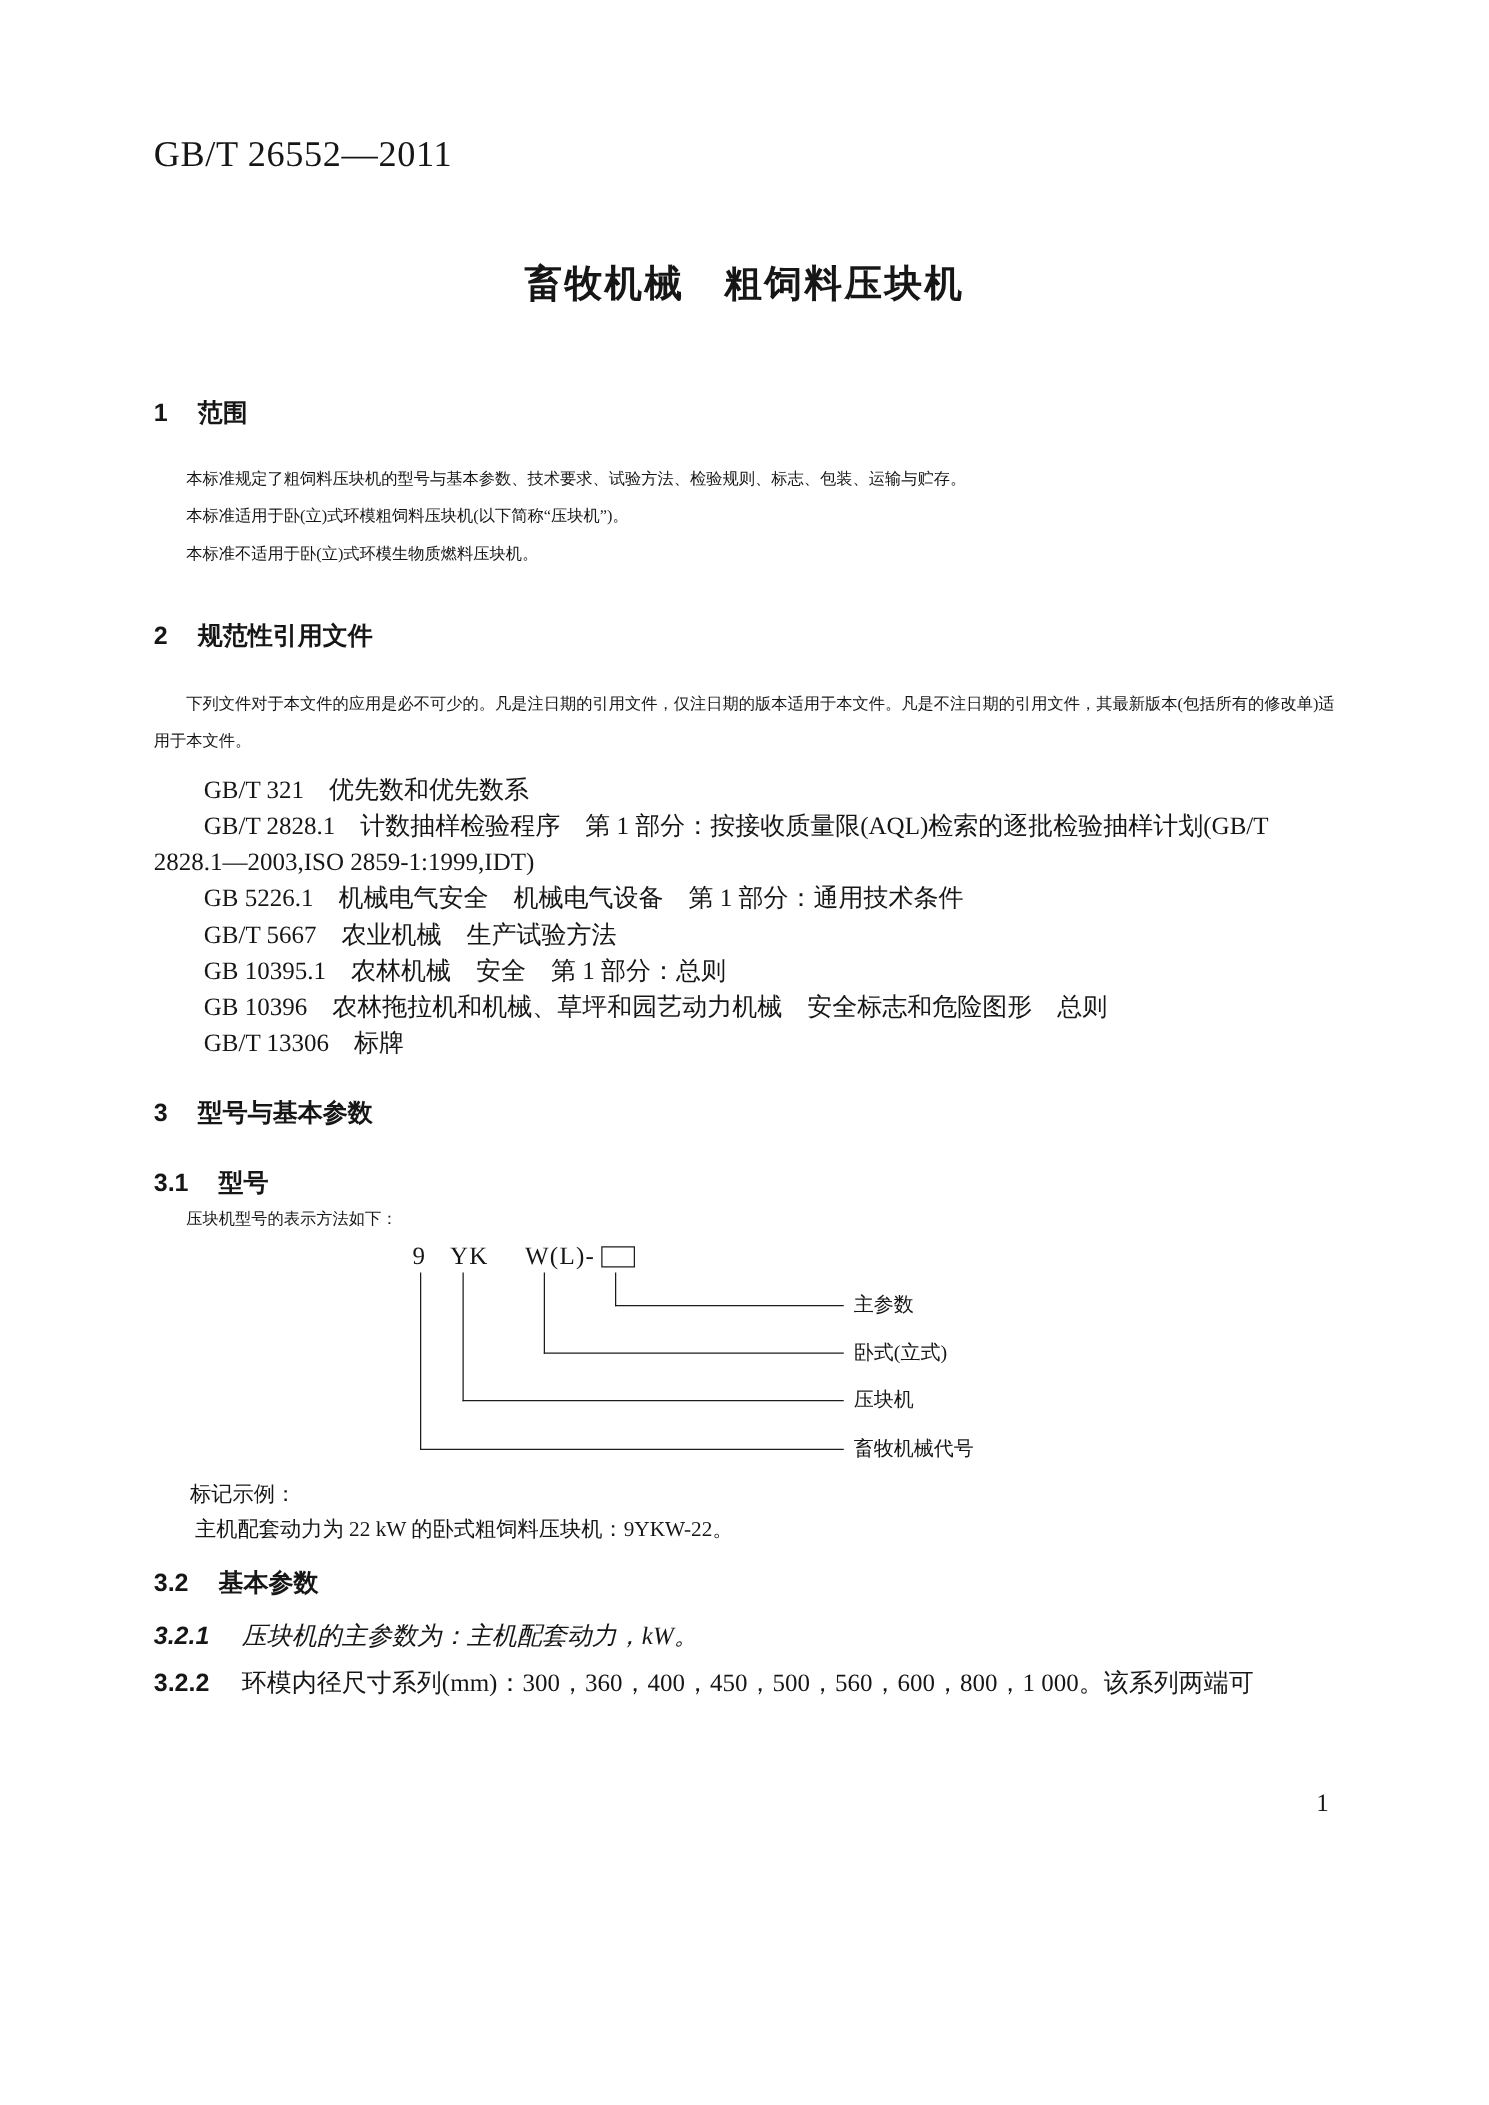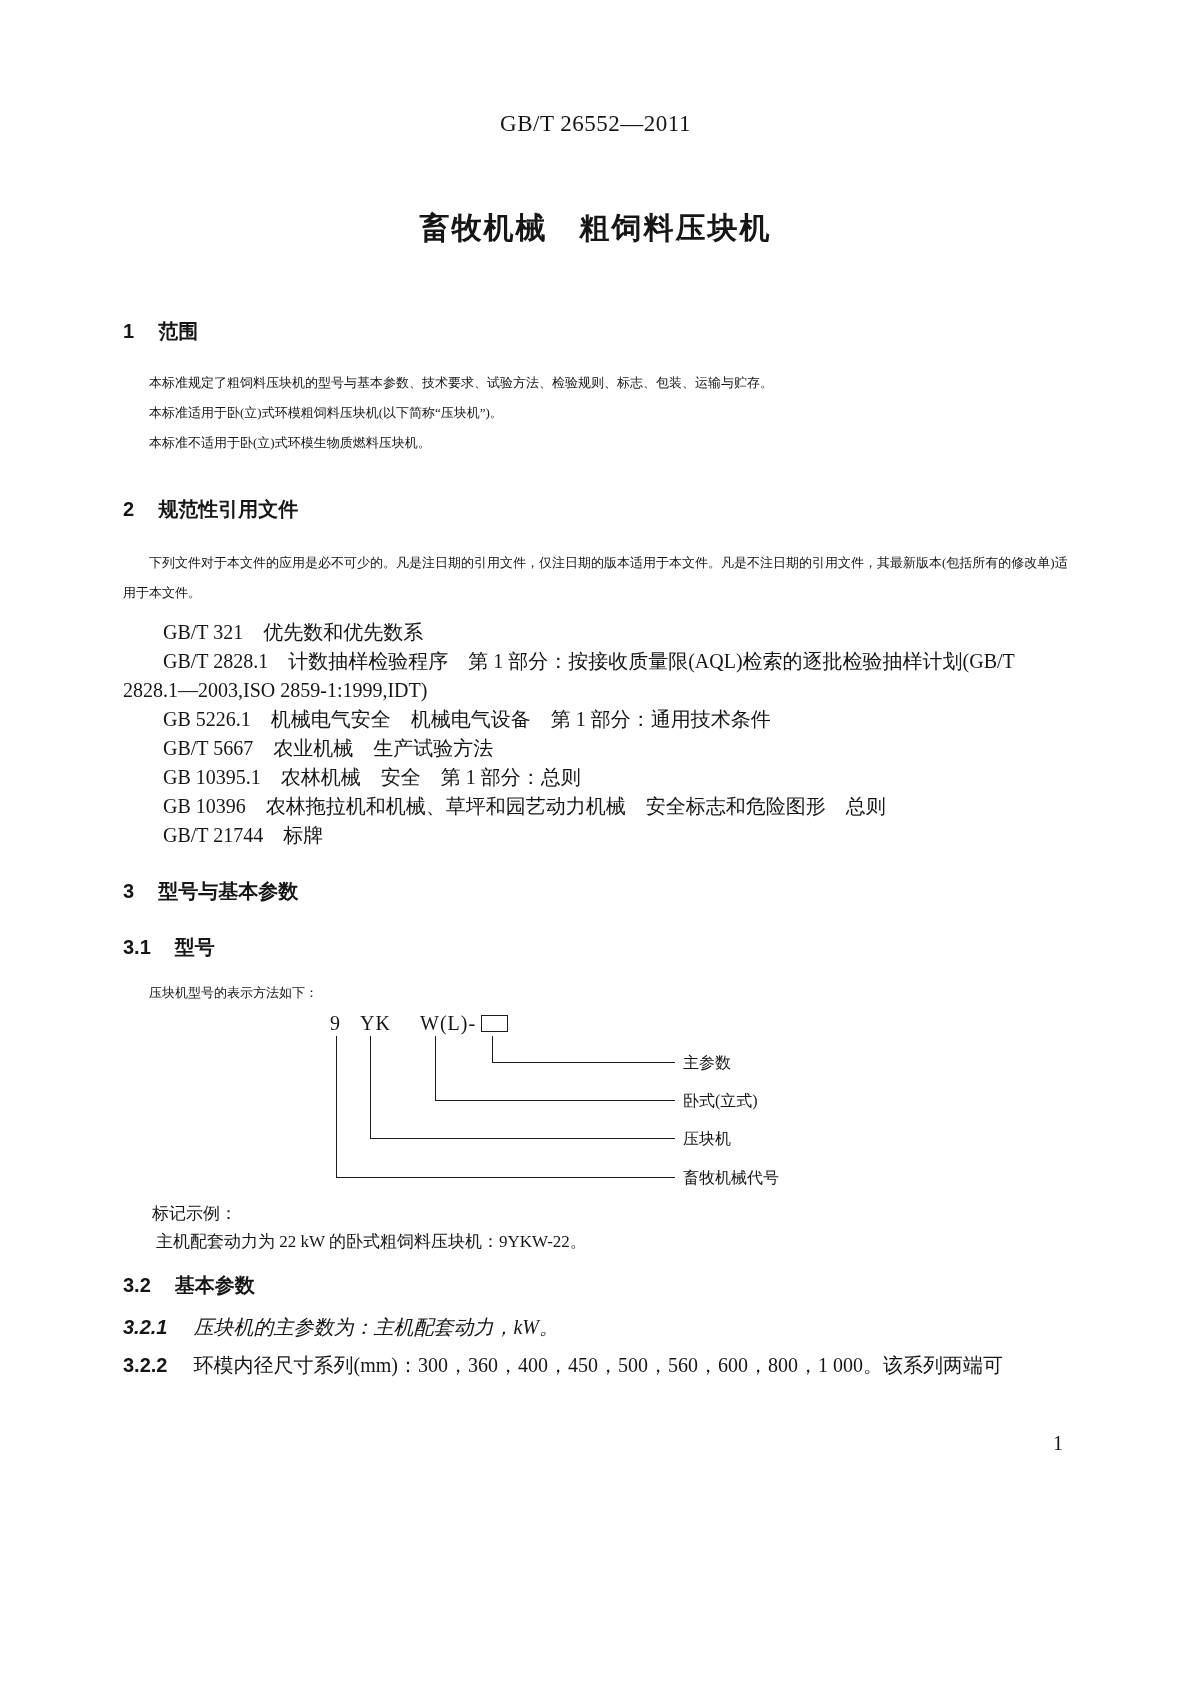--- a/index.html
+++ b/index.html
@@ -9,22 +9,22 @@
     position:relative;
     color:#161616;
     font-family:"Liberation Serif","DejaVu Serif",serif;
   }
   .page {
     position:relative;
     width:100%; height:100%;
     padding:112px 123px 0 123px;
   }
   .doc-number {
-    text-align:center;
-    font-size:23px; line-height:24px;
+    text-align:left;
+    font-size:29px; line-height:24px;
     letter-spacing:0.5px;
   }
   .doc-title {
     margin-top:72px;
     text-align:center;
     font-size:30px; line-height:40px;
     font-weight:bold;
     font-family:"Liberation Sans","DejaVu Sans",sans-serif;
     letter-spacing:2px;
   }
@@ -43,21 +43,21 @@
     font-size:13px; line-height:30px;
     text-indent:2em;
   }
   #para-scope-1 { margin-top:24px; }
   #intro-2 { margin-top:26px; }
   .refs { margin-top:10px; }
   .refs p {
     font-size:20px; line-height:29px;
     text-indent:2em;
   }
-  #para-method { margin-top:18px; }
+  #para-method { }
 
   
   .diagram {
     position:relative;
     height:182px;
     margin-top:4px;
     font-size:20px;
   }
   .diagram .code { position:absolute; top:0; line-height:22px; letter-spacing:1px; }
   #code-digit { left:207px; }
@@ -127,21 +127,21 @@
     <span class="sec-num">2</span><span>规范性引用文件</span>
   </h2>
   <p class="body" id="intro-2">下列文件对于本文件的应用是必不可少的。凡是注日期的引用文件，仅注日期的版本适用于本文件。凡是不注日期的引用文件，其最新版本(包括所有的修改单)适用于本文件。</p>
   <div class="refs">
     <p>GB/T 321　优先数和优先数系</p>
     <p>GB/T 2828.1　计数抽样检验程序　第 1 部分：按接收质量限(AQL)检索的逐批检验抽样计划(GB/T 2828.1—2003,ISO 2859-1:1999,IDT)</p>
     <p>GB 5226.1　机械电气安全　机械电气设备　第 1 部分：通用技术条件</p>
     <p>GB/T 5667　农业机械　生产试验方法</p>
     <p>GB 10395.1　农林机械　安全　第 1 部分：总则</p>
     <p>GB 10396　农林拖拉机和机械、草坪和园艺动力机械　安全标志和危险图形　总则</p>
-    <p>GB/T 21744　标牌</p>
+    <p>GB/T 13306　标牌</p>
   </div>
 
   <h2 class="sec-heading" id="heading-3">
     <span class="sec-num">3</span><span>型号与基本参数</span>
   </h2>
 
   <h3 class="sec-heading" id="heading-3-1">
     <span class="sec-num">3.1</span><span>型号</span>
   </h3>
   <p class="body" id="para-method">压块机型号的表示方法如下：</p>

